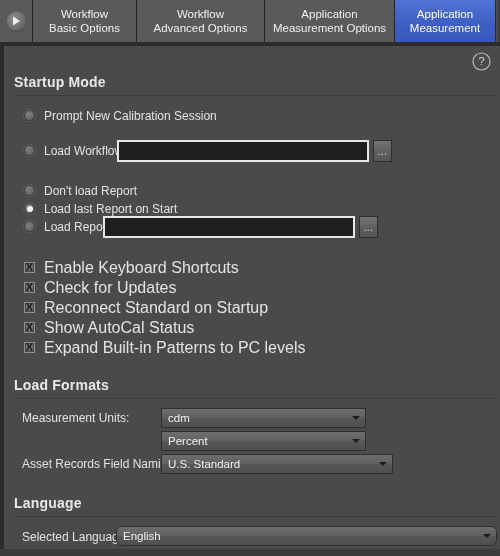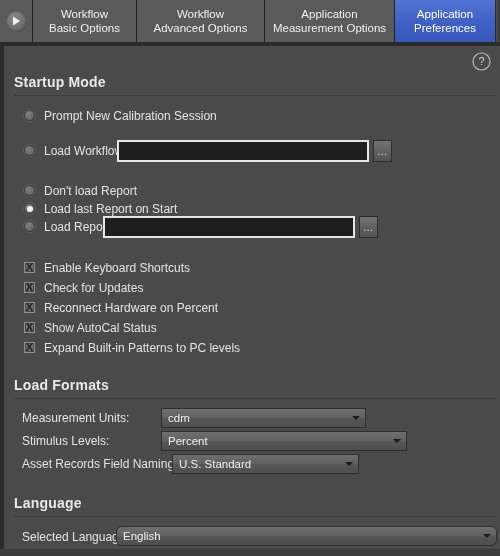--- a/index.html
+++ b/index.html
@@ -183,21 +183,21 @@
     width: 9px;
     height: 13px;
     line-height: 13px;
     text-align: center;
     font-size: 11px;
     font-weight: bold;
     color: #1f1f1f;
     font-family: "Liberation Sans", sans-serif;
   }
   .check-label {
-    font-size: 12px;
+    font-size: 16px;
     color: #e3e3e3;
     white-space: nowrap;
   }
 
   
   .text-input {
     position: absolute;
     background: #1e1e1e;
     border: 2px solid #e6e6e6;
     height: 22px;
@@ -293,21 +293,21 @@
     <span>Advanced Options</span>
   </div>
 
   <div class="tab tab-w3">
     <span>Application</span>
     <span>Measurement Options</span>
   </div>
 
   <div class="tab tab-w4 active">
     <span>Application</span>
-    <span>Preferences</span>
+    <span>Measurement</span>
   </div>
 
   <div class="nav-arrow-right">
     <span class="nav-arrow-circle">
       <svg width="9" height="10" viewBox="0 0 9 10">
         <polygon points="1,0.5 8,5 1,9.5" fill="#f0f0f0"></polygon>
       </svg>
     </span>
   </div>
 </div>
@@ -370,21 +370,21 @@
     <span class="checkbox">
         <span class="x">X</span>
       </span>
     <span class="check-label">Check for Updates</span>
   </div>
 
   <div class="check-row" style="left:20px; top:253px;">
     <span class="checkbox">
         <span class="x">X</span>
       </span>
-    <span class="check-label">Reconnect Hardware on Percent</span>
+    <span class="check-label">Reconnect Standard on Startup</span>
   </div>
 
   <div class="check-row" style="left:20px; top:273px;">
     <span class="checkbox">
         <span class="x">X</span>
       </span>
     <span class="check-label">Show AutoCal Status</span>
   </div>
 
   <div class="check-row" style="left:20px; top:293px;">
@@ -400,30 +400,29 @@
   </div>
 
   <div class="field-label" style="left:18px; top:362px;">Measurement Units:</div>
   <div class="combo" style="left:157px; top:362px; width:205px;">
     <span class="combo-value">cdm</span>
     <span class="combo-arrow">
         <span class="caret"></span>
       </span>
   </div>
 
-  <div class="field-label" style="left:18px; top:385px;">Stimulus Levels:</div>
-  <div class="combo" style="left:157px; top:385px; width:246px;">
+  <div class="combo" style="left:157px; top:385px; width:205px;">
     <span class="combo-value">Percent</span>
     <span class="combo-arrow">
         <span class="caret"></span>
       </span>
   </div>
 
   <div class="field-label" style="left:18px; top:408px;">Asset Records Field Naming:</div>
-  <div class="combo" style="left:157px; top:408px; width:187px;margin-left:11px;">
+  <div class="combo" style="left:157px; top:408px; width:232px;">
     <span class="combo-value">U.S. Standard</span>
     <span class="combo-arrow">
         <span class="caret"></span>
       </span>
   </div>
 
   <div class="section" style="top:449px;">
     <div class="section-title">Language</div>
     <div class="section-rule"></div>
   </div>

